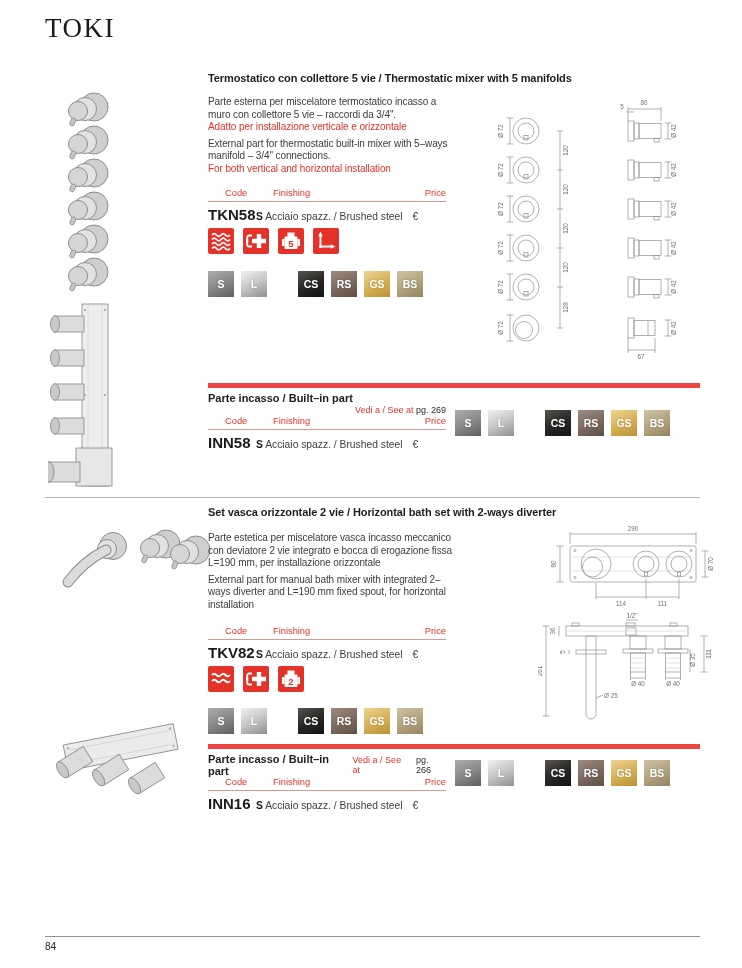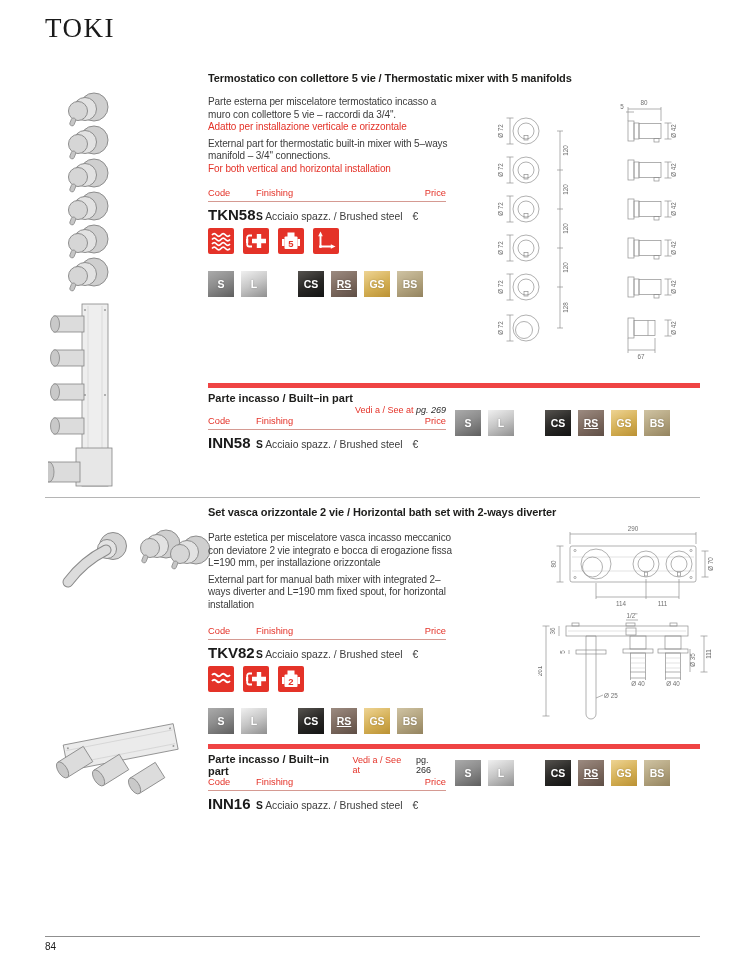--- a/index.html
+++ b/index.html
@@ -7,45 +7,45 @@
   .abs{position:absolute;}
   .logo{position:absolute;left:45px;top:13px;font-family:"Liberation Serif",serif;font-weight:normal;font-size:27px;letter-spacing:1.5px;color:#1a1a1a;}
   .sec-title{position:absolute;font-weight:bold;font-size:11px;color:#1d1d1b;white-space:nowrap;letter-spacing:-0.1px;}
   .col{position:absolute;left:208px;width:252px;font-size:10px;line-height:12.6px;letter-spacing:-0.1px;}
   .col p{margin:0 0 0 0;}
   .col .gap{height:4px;}
   .red{color:#e43228;}
   
   .tbl{width:238px;}
   .tblhead{display:flex;color:#e43228;font-size:9.3px;padding-bottom:3px;}
-  .tblhead .c1{width:48px;}
+  .tblhead .c1{width:48px;margin-left:17px;}
   .tblhead .c2{flex:1;}
   .hl{border-top:1px solid #d59a92;}
   .tblrow{display:flex;align-items:baseline;padding-top:4px;font-size:10.3px;}
   .code{width:48px;font-weight:bold;font-size:15px;color:#1a1a1a;}
   .fin b{color:#1a1a1a;}
   .eur{margin-left:10px;}
   
   .ricons{position:absolute;display:flex;gap:9px;}
   .ric{width:26px;height:26px;background:#e43228;border-radius:2px;}
   .ric svg{display:block;}
   
   .swrow{position:absolute;display:flex;gap:7px;}
   .sw{width:26px;height:26px;display:flex;align-items:center;justify-content:center;font-weight:bold;font-size:10.5px;color:#fff;text-shadow:0 0 2px rgba(0,0,0,.25);}
   .f0{background:linear-gradient(155deg,#ababab,#8e8e8e 45%,#5e5e5e);}
   .f1{background:linear-gradient(155deg,#f0f0f0,#c6c6c6 50%,#8f8f8f);}
   .f2{background:linear-gradient(155deg,#56534f,#2a2927 50%,#131313);margin-left:24px;}
-  .f3{background:linear-gradient(155deg,#9c8b81,#7c695e 55%,#5e4e45);text-decoration:underline;}
+  .f3{background:linear-gradient(155deg,#9c8b81,#7c695e 55%,#5e4e45);}
   .f4{background:linear-gradient(155deg,#eed494,#d4af54 55%,#ba9134);}
   .f5{background:linear-gradient(155deg,#cfc3a3,#b1a27d 55%,#93835f);}
   
   .builtin{position:absolute;border-top:5px solid #ef4444;padding-top:4px;}
   .bi-title{font-weight:bold;font-size:11px;color:#1d1d1b;}
   .bi-meta{width:238px;text-align:right;font-size:9px;padding:1px 0;}
-  .bi-meta .pg{color:#2b2b2b;font-style:italic;}
+  .bi-meta .pg{color:#2b2b2b;}
   .bi-titleline{width:238px;display:flex;align-items:baseline;}
   .bi-titleline .see{margin-left:auto;font-size:9px;}
   .bi-titleline .pg{margin-left:5px;font-size:9px;color:#2b2b2b;}
   .divider{position:absolute;border-top:1px solid #b5b5b5;}
   .footrule{position:absolute;left:45px;top:936px;width:655px;border-top:1px solid #8f8f8f;}
   .pagenum{position:absolute;left:45px;top:941px;font-size:10px;color:#1a1a1a;}
   
   .ln{stroke:#8f8f8f;stroke-width:.7;fill:none;}
   .lt{stroke:#c4c4c4;stroke-width:.5;fill:none;}
   .dim{font-size:6.3px;fill:#707070;letter-spacing:0;}

